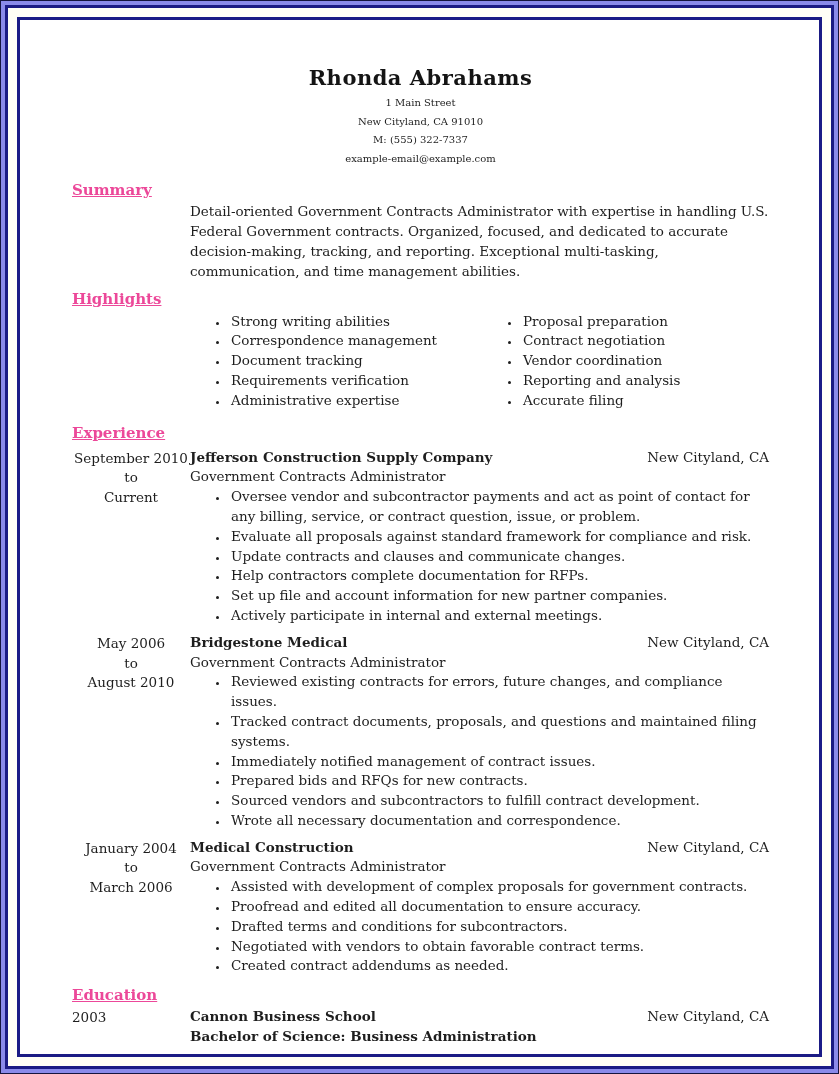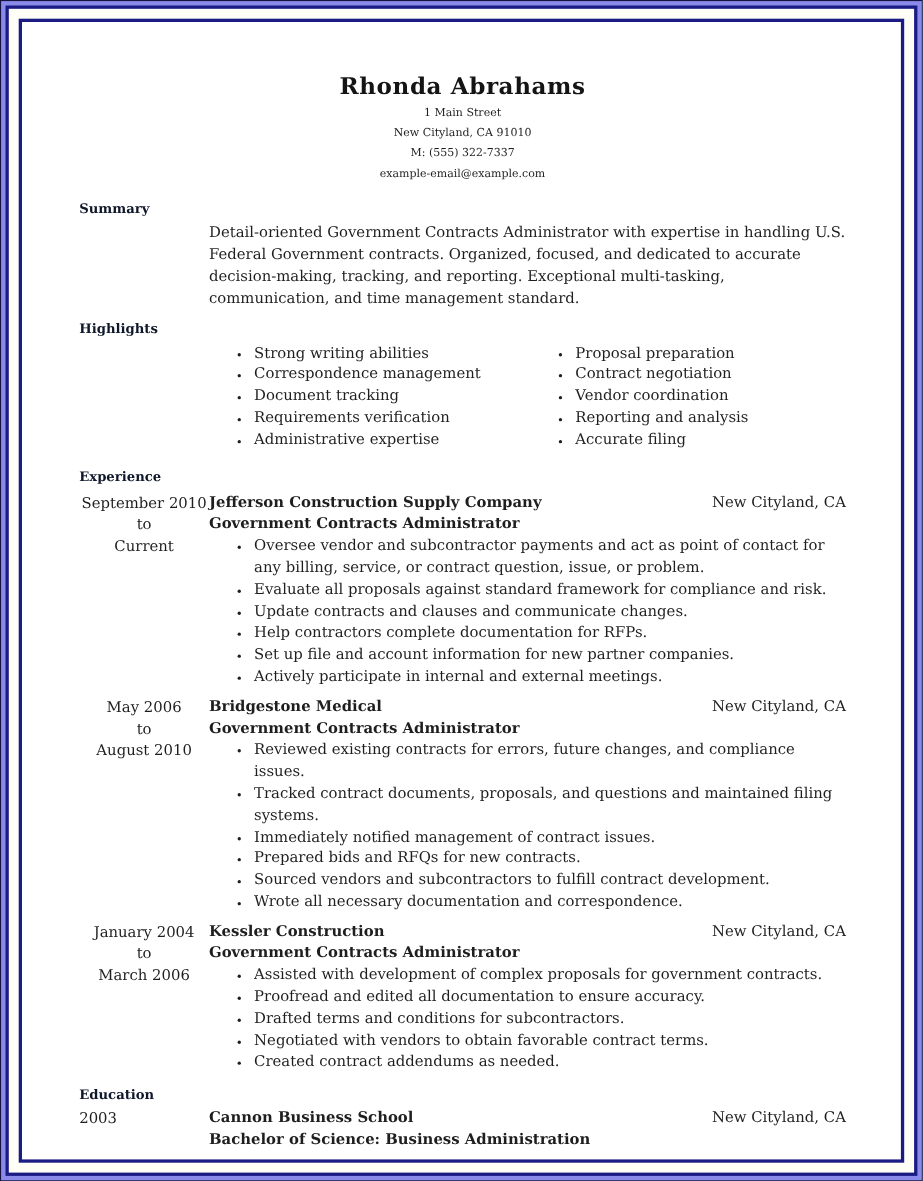--- a/index.html
+++ b/index.html
@@ -28,37 +28,37 @@
     line-height: 19.8px;
   }
 
   
   .resume-header { text-align: center; }
   .person-name   { font-size: 21px; font-weight: bold; line-height: 32px; color: #141414; letter-spacing: 0.5px; }
   .contact-line  { font-size: 10px; line-height: 18.6px; }
 
   
   .section         { margin-top: 12px; }
-  .section-heading { font-size: 12px; font-weight: bold; color: #0f172a; line-height: 21px; }
+  .section-heading { font-size: 15px; font-weight: bold; color: #ec4899; line-height: 21px; text-decoration: underline; }
   .section-body    { margin-left: 118px; }
 
   .summary-text { margin-top: 1px; }
 
   .highlights-grid { margin-top: 2px; display: grid; grid-template-columns: 292px 1fr; }
   ul.plain { margin: 0; padding-left: 39px; }
   ul.plain li { line-height: 19.8px; padding-left: 2px; }
   li::marker { font-size: 0.8em; }
 
   
   .job { display: grid; grid-template-columns: 118px 1fr; margin-top: 7px; }
   .job-dates { text-align: center; padding-top: 1px; line-height: 19.8px; }
   .company-row { display: flex; justify-content: space-between; align-items: center; gap: 33px; }
   .company-name { font-weight: bold; }
   .job-location { font-weight: normal; }
-  .job-title { font-weight: bold; }
+  .job-title { font-weight: normal; }
 
   
   .edu { display: grid; grid-template-columns: 118px 1fr; margin-top: 1px; }
   .edu-year { text-align: left; padding-top: 1px; }
   .degree { font-weight: bold; }
 </style>
 </head>
 <body>
 
 <div class="frame-outer">
@@ -71,21 +71,21 @@
       <div class="resume-header">
         <div class="person-name">Rhonda Abrahams</div>
         <div class="contact-line">1 Main Street</div>
         <div class="contact-line">New Cityland, CA 91010</div>
         <div class="contact-line">M: (555) 322-7337</div>
         <div class="contact-line">example-email@example.com</div>
       </div>
 
       <div class="section">
         <div class="section-heading">Summary</div>
-        <div class="section-body summary-text">Detail-oriented Government Contracts Administrator with expertise in handling U.S. Federal Government contracts. Organized, focused, and dedicated to accurate decision-making, tracking, and reporting. Exceptional multi-tasking, communication, and time management standard.</div>
+        <div class="section-body summary-text">Detail-oriented Government Contracts Administrator with expertise in handling U.S. Federal Government contracts. Organized, focused, and dedicated to accurate decision-making, tracking, and reporting. Exceptional multi-tasking, communication, and time management abilities.</div>
       </div>
 
       <div class="section" style="margin-top:7px">
         <div class="section-heading">Highlights</div>
         <div class="section-body highlights-grid">
           <ul class="plain">
             <li>Strong writing abilities</li>
             <li>Correspondence management</li>
             <li>Document tracking</li>
             <li>Requirements verification</li>
@@ -151,21 +151,21 @@
         </div>
 
         <div class="job">
           <div class="job-dates">
             <div>January 2004</div>
             <div>to</div>
             <div>March 2006</div>
           </div>
           <div class="job-body">
             <div class="company-row">
-              <span class="company-name">Kessler Construction</span>
+              <span class="company-name">Medical Construction</span>
               <span class="job-location">New Cityland, CA</span>
             </div>
             <div class="job-title">Government Contracts Administrator</div>
             <ul class="plain">
               <li>Assisted with development of complex proposals for government contracts.</li>
               <li>Proofread and edited all documentation to ensure accuracy.</li>
               <li>Drafted terms and conditions for subcontractors.</li>
               <li>Negotiated with vendors to obtain favorable contract terms.</li>
               <li>Created contract addendums as needed.</li>
             </ul>

